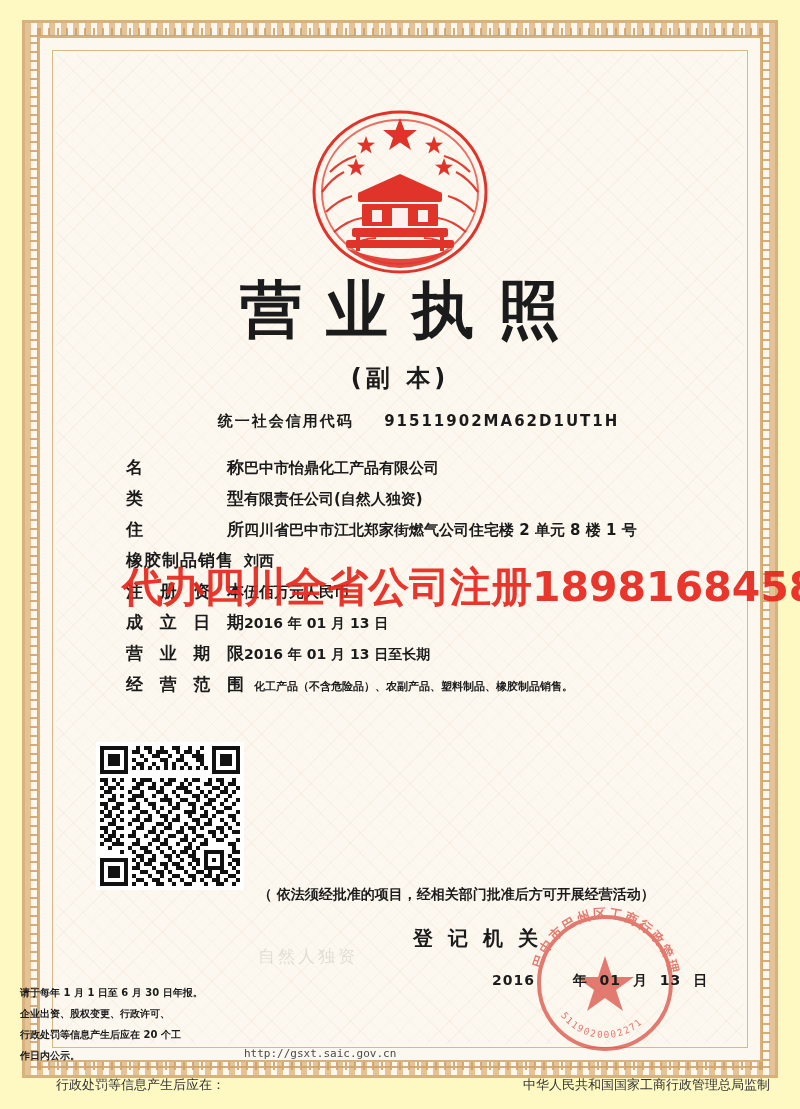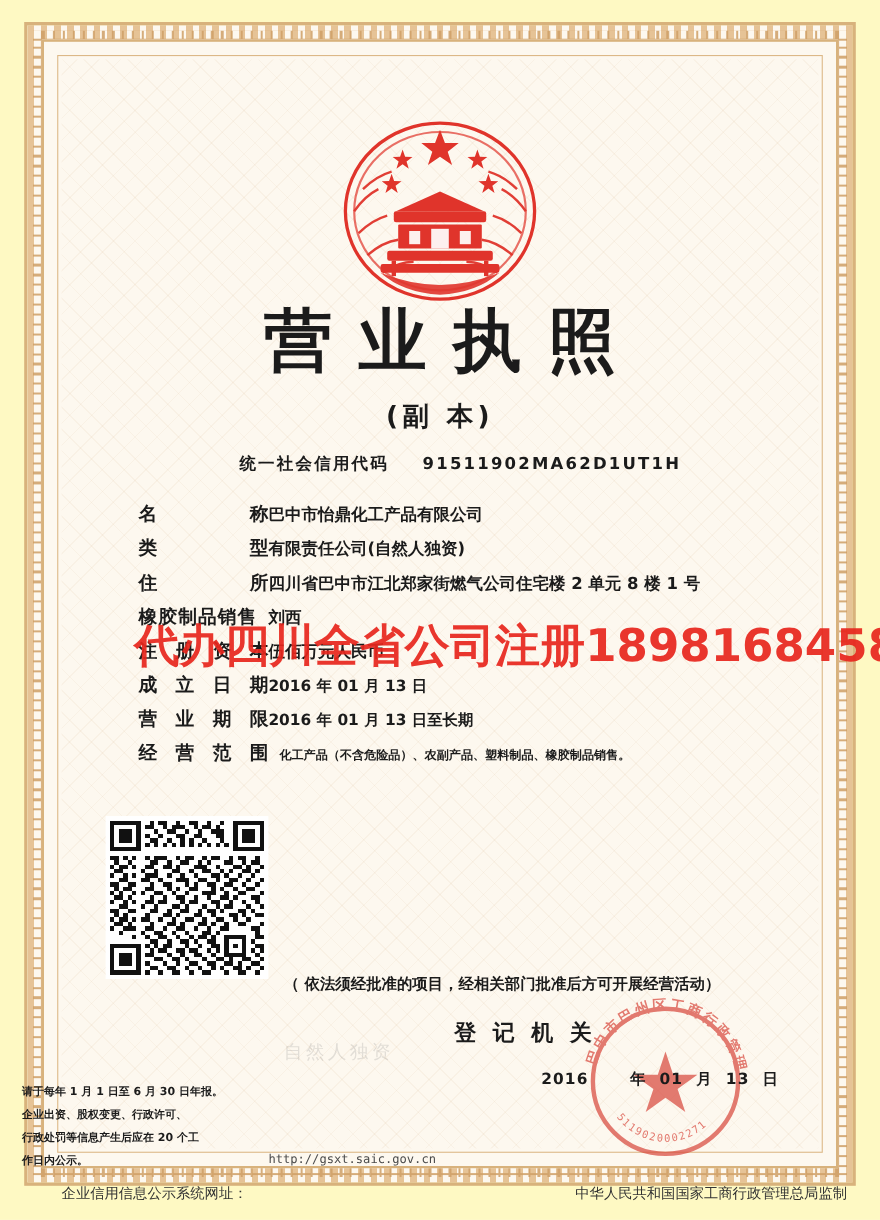--- a/index.html
+++ b/index.html
@@ -765,18 +765,18 @@
     <span>日</span>
   </div>
 
   <div class="left-note" style="white-space:pre-line">请于每年 1 月 1 日至 6 月 30 日年报。
 企业出资、股权变更、行政许可、
 行政处罚等信息产生后应在 20 个工
 作日内公示。</div>
 
   <div class="site-url">http://gsxt.saic.gov.cn</div>
 
-  <div class="footer-left">企业信用信息公示系统网址：</div>
+  <div class="footer-left">行政处罚等信息产生后应在：</div>
   <div class="footer-right">中华人民共和国国家工商行政管理总局监制</div>
 
   <div class="watermark">代办四川全省公司注册18981684588</div>
 
 </div>
 
 </body></html>

